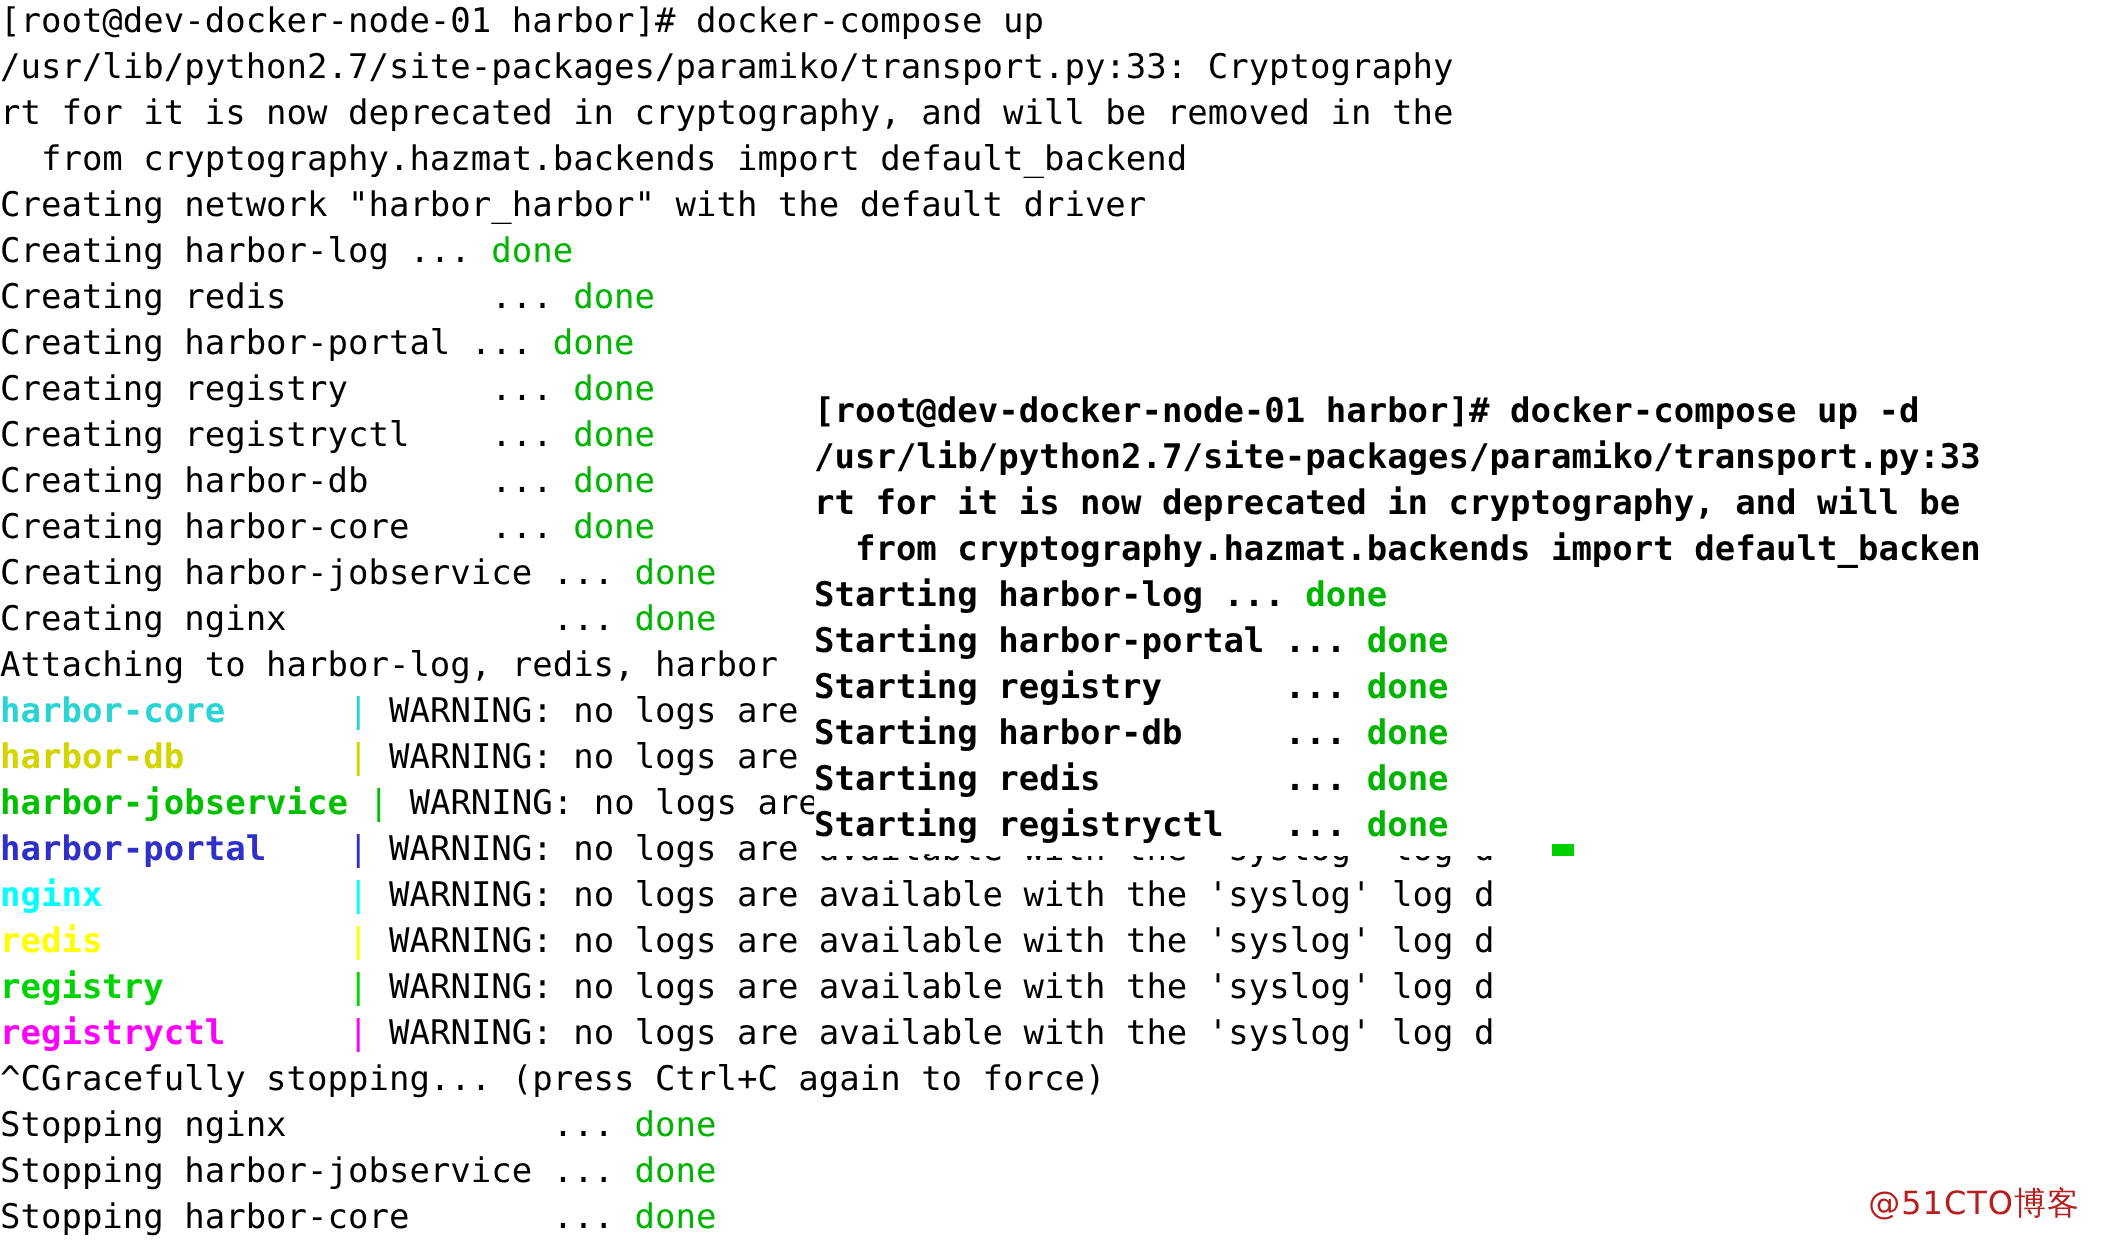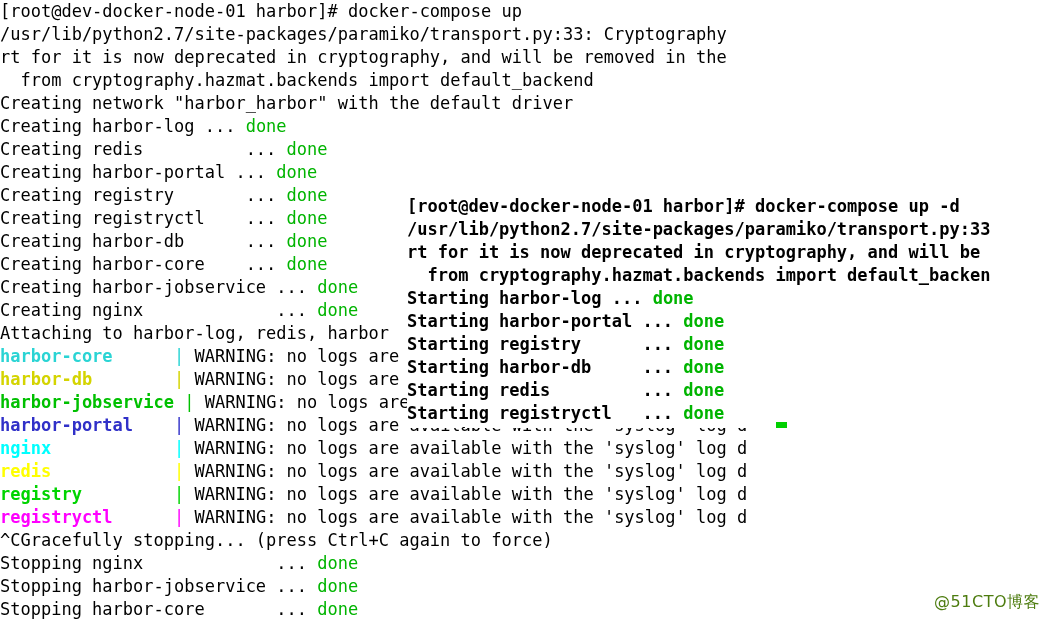--- a/index.html
+++ b/index.html
@@ -55,21 +55,21 @@
     width: 11px;
     height: 9px;
     z-index: 6;
   }
   
   #watermark {
     position: absolute;
     right: 14px;
     bottom: 10px;
     z-index: 20;
-    color: #4d7c0f;
+    color: #b91c1c;
     font-family: "DejaVu Sans", "Liberation Sans", sans-serif;
     font-size: 16px;
     letter-spacing: 0.5px;
     user-select: none;
   }
 </style>
 </head>
 <body>
 
 <div id="screen">

